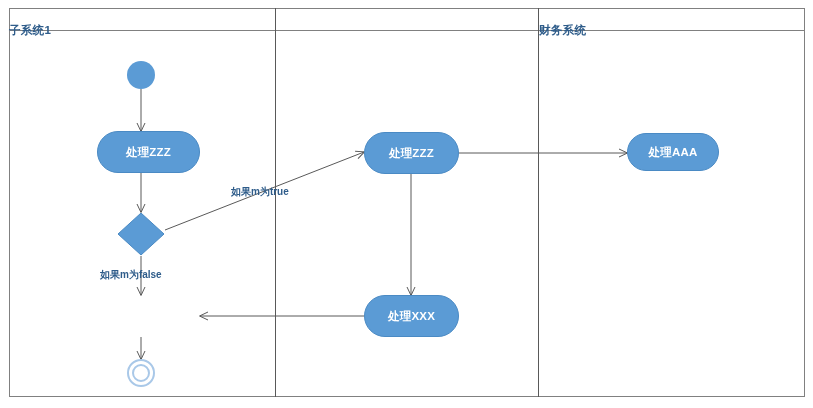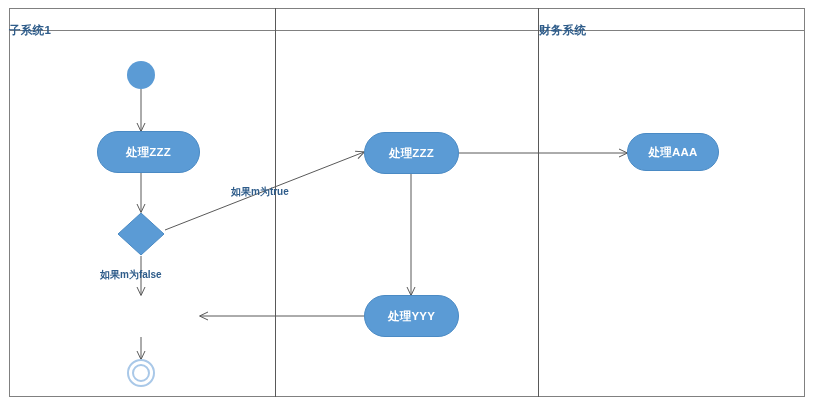--- a/index.html
+++ b/index.html
@@ -172,21 +172,21 @@
     </svg>
   </div>
 
 
   <div class="end-node" style="left:127px; top:359px; width:28px; height:28px;">
     <div class="end-node-inner"></div>
   </div>
 
   <div class="node" style="left:364px; top:132px; width:95px; height:42px;">处理ZZZ</div>
 
-  <div class="node" style="left:364px; top:295px; width:95px; height:42px;">处理YYY</div>
+  <div class="node" style="left:364px; top:295px; width:95px; height:42px;">处理XXX</div>
 
   <div class="node" style="left:627px; top:133px; width:92px; height:38px;">处理AAA</div>
 
   <div class="edge-label" style="left:231px; top:185px;">如果m为true</div>
 
   <div class="edge-label" style="left:100px; top:268px;">如果m为false</div>
 
 </div>
 
 </body></html>

